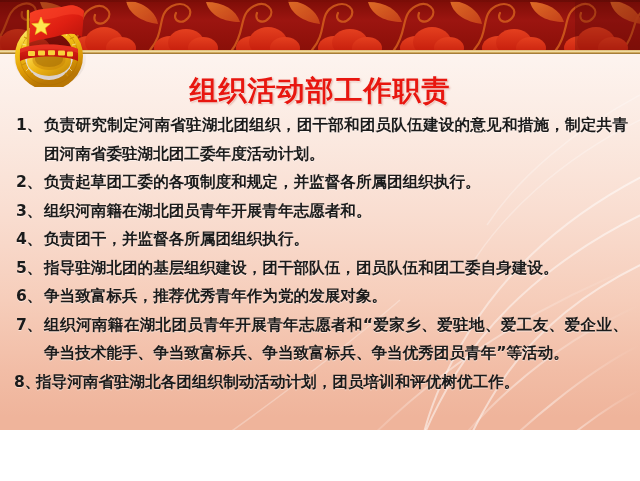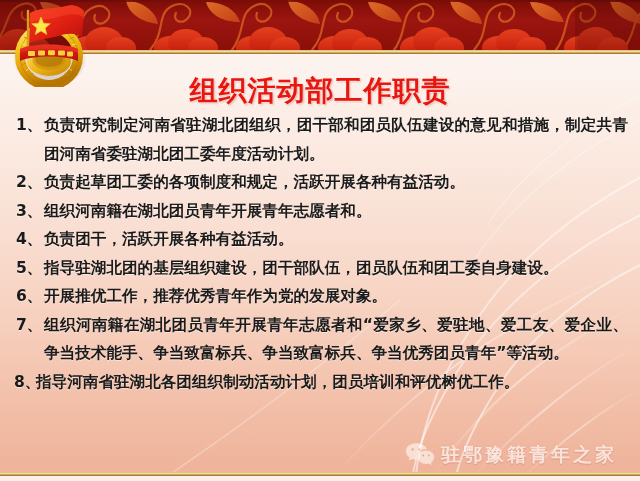--- a/index.html
+++ b/index.html
@@ -8,21 +8,21 @@
     background: #ffffff;
   }
   body {
     font-family: "Liberation Serif", "DejaVu Serif", serif;
   }
 
   
   .slide {
     position: relative;
     width: 640px;
-    height: 481px;
+    height: 430px;
     overflow: hidden;
     background: linear-gradient(180deg,
         #fdf6f2 0%,
         #fdf3ee 14%,
         #fbe9e0 32%,
         #f9ddd0 50%,
         #f6cdba 70%,
         #f2bda6 86%,
         #efb49b 97%,
         #efb49b 100%);
@@ -384,41 +384,41 @@
 
   <div class="body-list">
 
     <div class="item">
       <span class="marker">1、</span>
       <span class="text">负责研究制定河南省驻湖北团组织，团干部和团员队伍建设的意见和措施，制定共青团河南省委驻湖北团工委年度活动计划。</span>
     </div>
 
     <div class="item">
       <span class="marker">2、</span>
-      <span class="text">负责起草团工委的各项制度和规定，活跃开展各种有益活动。</span>
+      <span class="text">负责起草团工委的各项制度和规定，并监督各所属团组织执行。</span>
     </div>
 
     <div class="item">
       <span class="marker">3、</span>
       <span class="text">组织河南籍在湖北团员青年开展青年志愿者和。</span>
     </div>
 
     <div class="item">
       <span class="marker">4、</span>
-      <span class="text">负责团干，活跃开展各种有益活动。</span>
+      <span class="text">负责团干，并监督各所属团组织执行。</span>
     </div>
 
     <div class="item">
       <span class="marker">5、</span>
       <span class="text">指导驻湖北团的基层组织建设，团干部队伍，团员队伍和团工委自身建设。</span>
     </div>
 
     <div class="item">
       <span class="marker">6、</span>
-      <span class="text">开展推优工作，推荐优秀青年作为党的发展对象。</span>
+      <span class="text">争当致富标兵，推荐优秀青年作为党的发展对象。</span>
     </div>
 
     <div class="item">
       <span class="marker">7、</span>
       <span class="text">组织河南籍在湖北团员青年开展青年志愿者和“爱家乡、爱驻地、爱工友、爱企业、争当技术能手、争当致富标兵、争当致富标兵、争当优秀团员青年”等活动。</span>
     </div>
 
     <div class="item tight">
       <span class="marker">8、</span>
       <span class="text">指导河南省驻湖北各团组织制动活动计划，团员培训和评优树优工作。</span>

